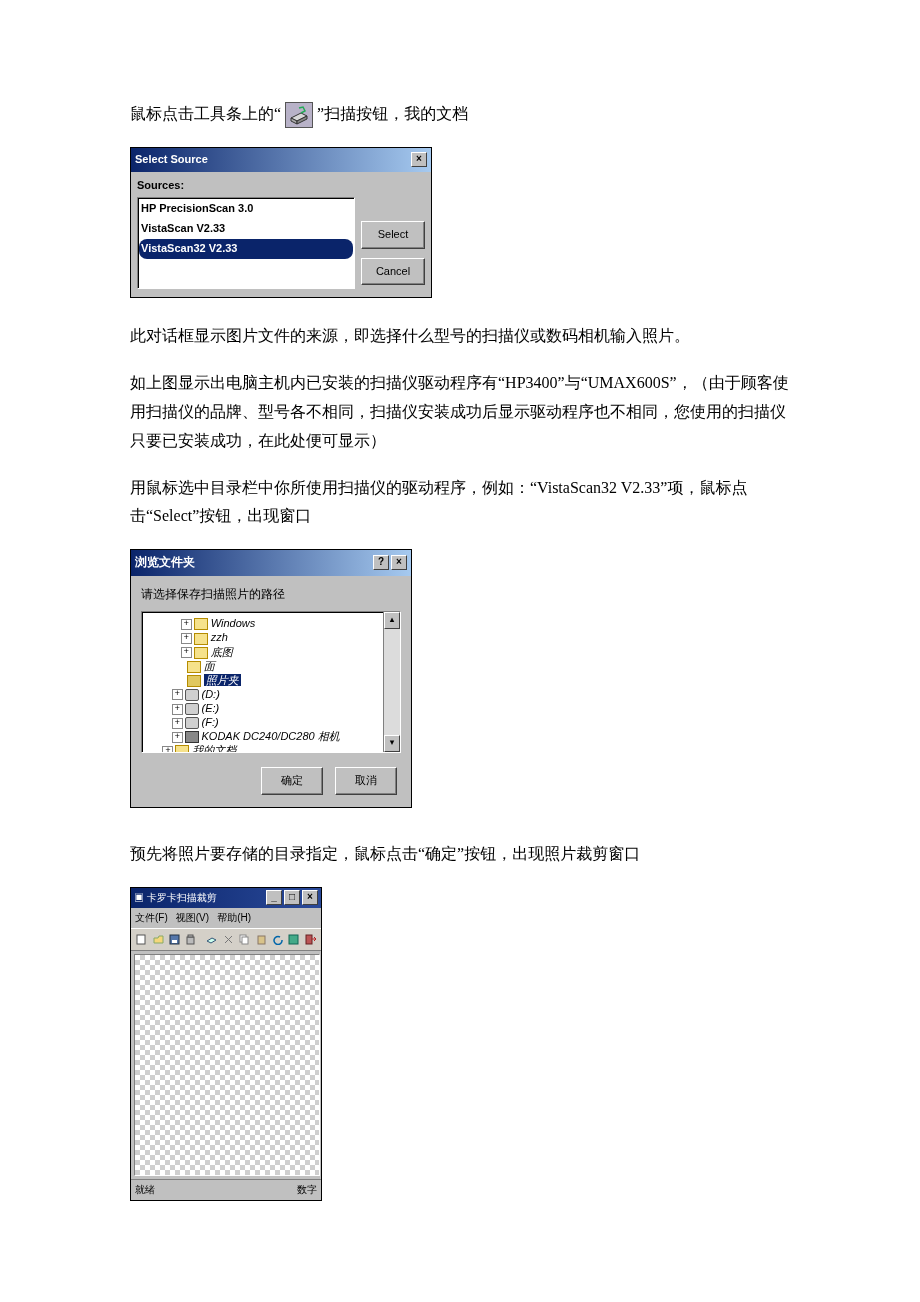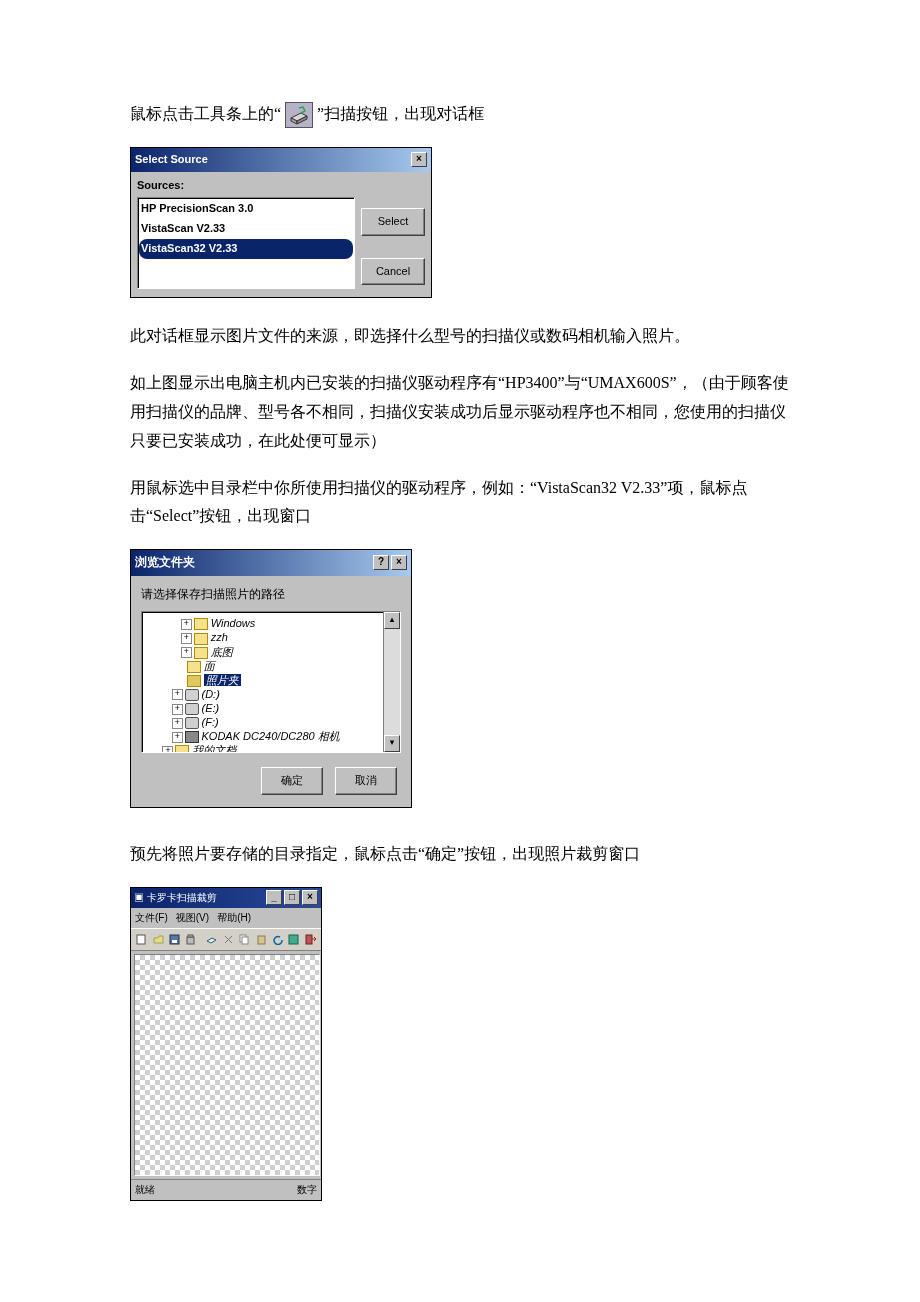--- a/index.html
+++ b/index.html
@@ -58,21 +58,21 @@
   .dlg1-list {
     background:#fff;
     border:1px solid #808080;
     border-right-color:#fff;border-bottom-color:#fff;
     box-shadow: inset 1px 1px 0 #000;
     height:88px;
     padding:1px;
   }
   .dlg1-item { padding:0 2px; font-weight:bold;}
   .dlg1-item.sel { background:#0a246a; color:#fff;border-radius:8px; }
-  .dlg1-right { width:64px; display:flex; flex-direction:column; justify-content:flex-end; gap:22px; padding-bottom:4px;}
+  .dlg1-right { width:64px; display:flex; flex-direction:column; justify-content:flex-end; gap:9px; padding-bottom:4px;}
   .winbtn {
     background:#c0c0c0;
     border:1px solid #fff;
     border-right-color:#404040;border-bottom-color:#404040;
     box-shadow: inset -1px -1px 0 #808080;
     text-align:center;
     padding:3px 0;
     font-size:11px;
   }
 
@@ -179,21 +179,21 @@
 <p>
   <span>鼠标点击工具条上的“</span>
   <span class="scan-icon">
     <svg width="22" height="20" viewBox="0 0 22 20">
       <path d="M3 13 L13 8 L19 11 L9 16 Z" fill="#d8d8d8" stroke="#333" stroke-width="1"></path>
       <path d="M3 13 L3 16 L9 19 L9 16 Z" fill="#aaa" stroke="#333" stroke-width="1"></path>
       <path d="M9 16 L19 11 L19 14 L9 19 Z" fill="#888" stroke="#333" stroke-width="1"></path>
       <path d="M11 3 L15 2 L17 6 L13 8" fill="none" stroke="#2a5" stroke-width="1.5"></path>
     </svg>
   </span>
-  <span>”扫描按钮，出现对话框</span>
+  <span>”扫描按钮，我的文档</span>
 </p>
 
 <div class="dlg1">
   <div class="dlg1-title">
     <span>Select Source</span>
     <span class="dlg1-x">×</span>
   </div>
   <div class="dlg1-body">
     <div class="dlg1-left">
       <div class="dlg1-label">Sources:</div>

